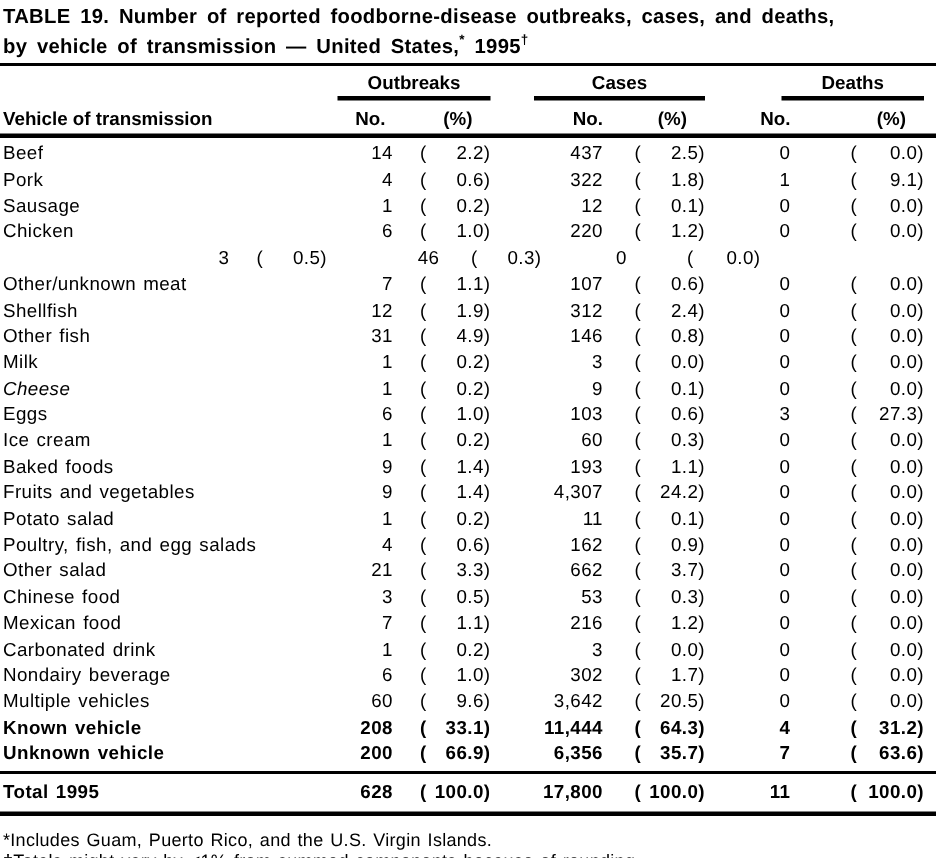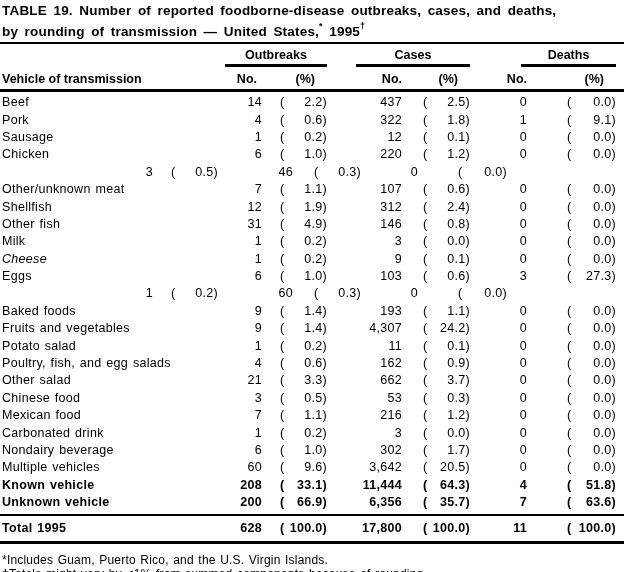--- a/index.html
+++ b/index.html
@@ -73,21 +73,21 @@
   
   .footnotes { margin-top: 9px; padding-left: 2px; font-size: 12px; line-height: 14.5px; letter-spacing: 0.2px; word-spacing: 1px; }
 </style>
 </head>
 <body>
 
 <div class="page">
 
   <div class="title">
     <span>TABLE 19. Number of reported foodborne-disease outbreaks, cases, and deaths,</span><br>
-    <span>by rounding of transmission — United States,</span><sup>*</sup><span> 1995</span><sup>†</sup>
+    <span>by vehicle of transmission — United States,</span><sup>*</sup><span> 1995</span><sup>†</sup>
   </div>
 
   <div class="rule-thin title-rule"></div>
 
   <div class="cols hdr-groups">
     <div class="c-vehicle"></div>
     <div class="grp g1">
       <div class="grp-inner">Outbreaks</div>
     </div>
     <div class="grp g2">
@@ -302,20 +302,21 @@
           <span>(</span>
           <span>0.6)</span>
         </div>
         <div class="c-no3 num">3</div>
         <div class="c-pct3 pct">
           <span>(</span>
           <span>27.3)</span>
         </div>
       </div>
       <div class="cols trow">
+        <div class="c-vehicle vname">Ice cream</div>
         <div class="c-no1 num">1</div>
         <div class="c-pct1 pct">
           <span>(</span>
           <span>0.2)</span>
         </div>
         <div class="c-no2 num">60</div>
         <div class="c-pct2 pct">
           <span>(</span>
           <span>0.3)</span>
         </div>
@@ -513,21 +514,21 @@
           <span>33.1)</span>
         </div>
         <div class="c-no2 num">11,444</div>
         <div class="c-pct2 pct">
           <span>(</span>
           <span>64.3)</span>
         </div>
         <div class="c-no3 num">4</div>
         <div class="c-pct3 pct">
           <span>(</span>
-          <span>51.8)</span>
+          <span>31.2)</span>
         </div>
       </div>
       <div class="cols trow bold">
         <div class="c-vehicle vname">Unknown vehicle</div>
         <div class="c-no1 num">200</div>
         <div class="c-pct1 pct">
           <span>(</span>
           <span>66.9)</span>
         </div>
         <div class="c-no2 num">6,356</div>

